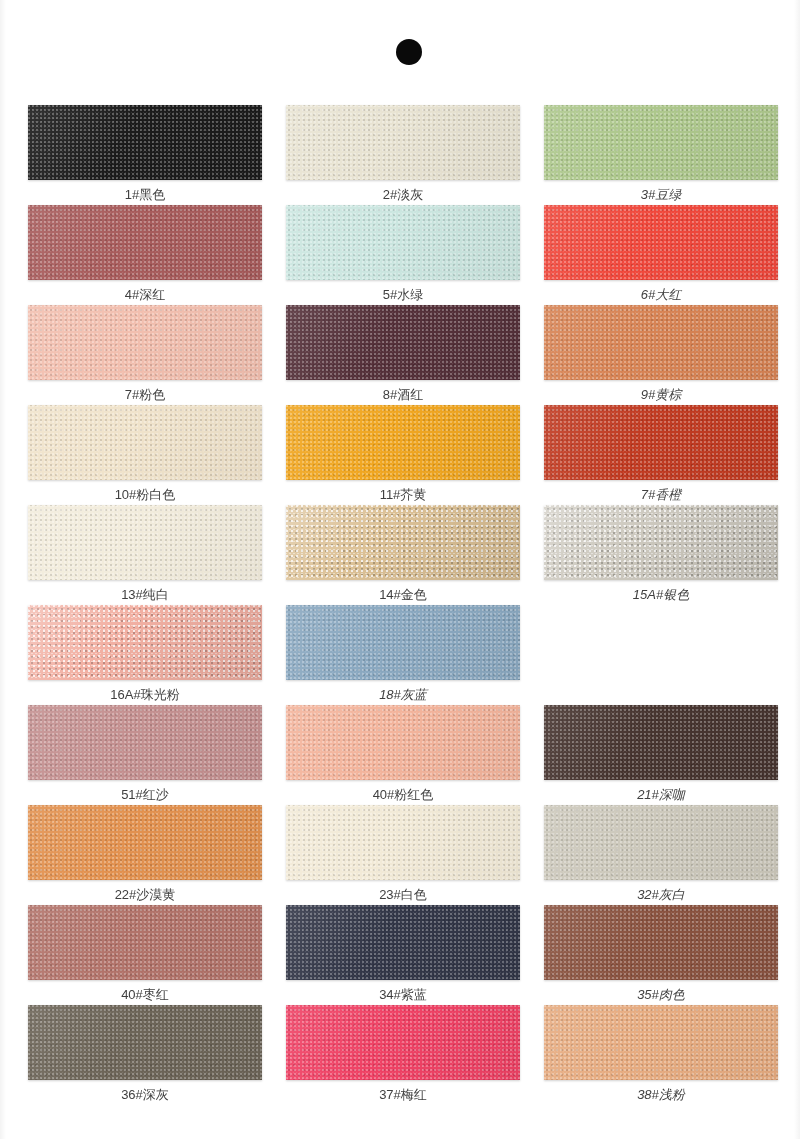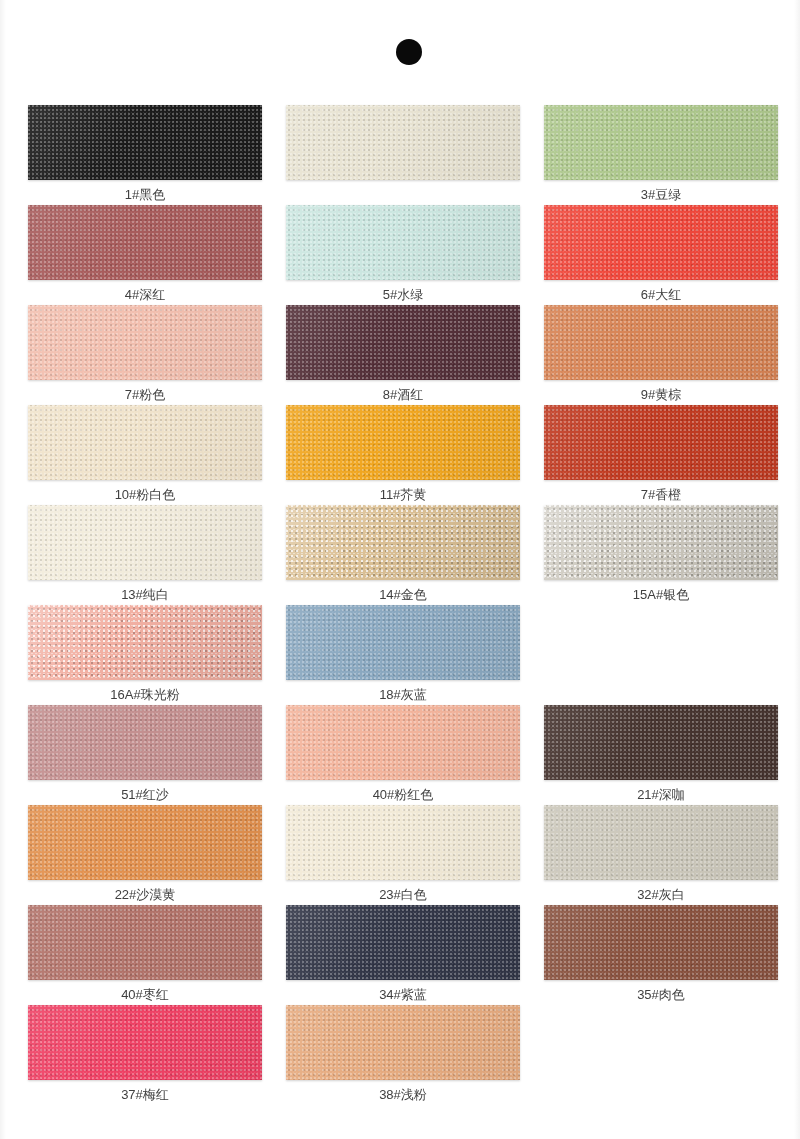--- a/index.html
+++ b/index.html
@@ -44,21 +44,21 @@
   .grid-row{
     display:flex;
     width:748px;
     height:100px;
   }
   .cell{
     width:234px;
     margin-right:24px;
     position:relative;
   }
-  .cell:last-child{margin-right:12px;}
+  .cell:last-child{margin-right:12px;font-style:italic;}
 
   .swatch{
     width:234px;height:75px;
     position:relative;
     box-sizing:border-box;
     box-shadow:0 1px 2px rgba(0,0,0,0.18);
     overflow:hidden;
     background-color:#cccccc;
   }
   
@@ -114,20 +114,21 @@
   </div>
 
   <div id="swatch-grid">
       <div class="grid-row">
         <div class="cell">
           <div class="swatch" style="background-color: rgb(28, 28, 28);"></div>
           <div class="swatch-label">1#黑色</div>
         </div>
         <div class="cell">
           <div class="swatch" style="background-color: rgb(232, 227, 210);"></div>
+          <div class="swatch-label">2#淡灰</div>
         </div>
         <div class="cell">
           <div class="swatch" style="background-color: rgb(173, 199, 140);"></div>
           <div class="swatch-label">3#豆绿</div>
         </div>
       </div>
       <div class="grid-row">
         <div class="cell">
           <div class="swatch" style="background-color: rgb(168, 92, 92);"></div>
           <div class="swatch-label">4#深红</div>
@@ -230,20 +231,24 @@
           <div class="swatch" style="background-color: rgb(51, 55, 72);"></div>
           <div class="swatch-label">34#紫蓝</div>
         </div>
         <div class="cell">
           <div class="swatch" style="background-color: rgb(138, 83, 64);"></div>
           <div class="swatch-label">35#肉色</div>
         </div>
       </div>
       <div class="grid-row">
         <div class="cell">
+          <div class="swatch" style="background-color: rgb(109, 101, 88);"></div>
+          <div class="swatch-label">36#深灰</div>
+        </div>
+        <div class="cell">
           <div class="swatch" style="background-color: rgb(239, 66, 101);"></div>
           <div class="swatch-label">37#梅红</div>
         </div>
         <div class="cell">
           <div class="swatch" style="background-color: rgb(230, 171, 128);"></div>
           <div class="swatch-label">38#浅粉</div>
         </div>
       </div>
     </div>
 

